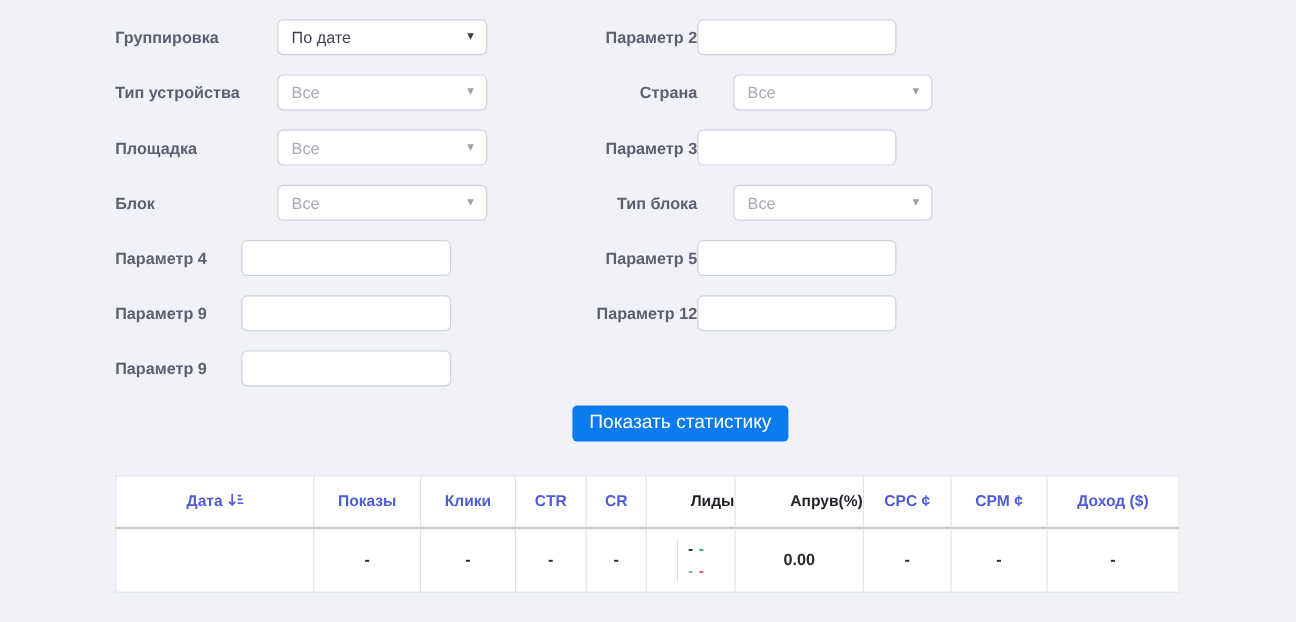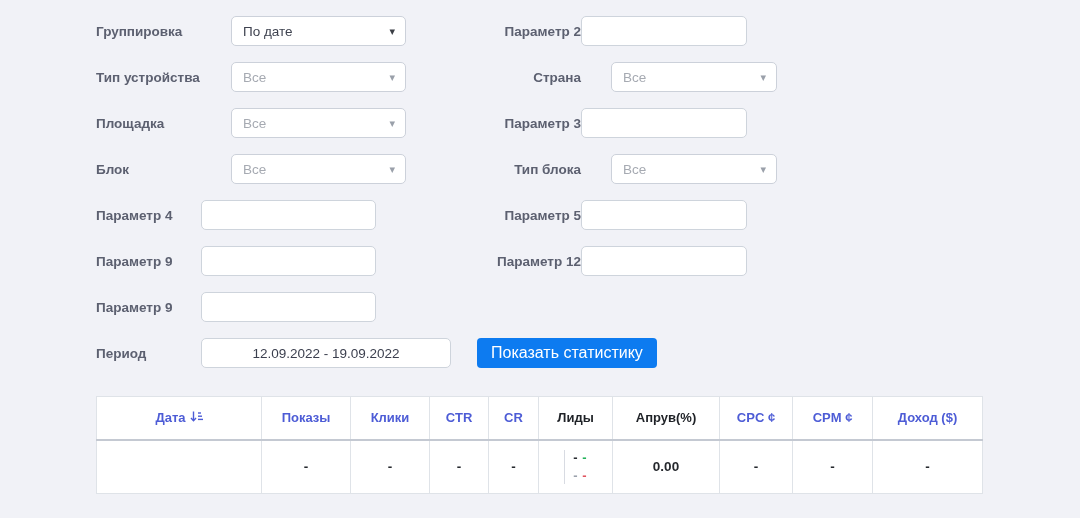--- a/index.html
+++ b/index.html
@@ -52,21 +52,21 @@
     margin-top:12px; border-collapse:collapse; background:#fff;
     table-layout:fixed; width:886px;
   }
   .stats-table th, .stats-table td {
     border:1px solid #dfe3e8; text-align:center; vertical-align:middle;
   }
   .stats-table thead th {
     height:43px; font-size:13px; font-weight:700; color:#4d5cd6;
     border-bottom:2px solid #c4c9d2; cursor:pointer;
   }
-  .stats-table thead th.dark-col { color:#1f2227; cursor:default; }
+  .stats-table thead th.dark-col { color:#1f2227; cursor:default;text-align:right; }
   .stats-table tbody td {
     height:54px; font-size:13.5px; font-weight:700; color:#26292e;
   }
   .sort-icon { vertical-align:-1px; margin-left:4px; }
   .leads-grid {
     display:grid; grid-template-columns:auto 1px auto;
     grid-template-rows:18px 18px; column-gap:8px;
     justify-content:center; align-items:center;
   }
   .lead-sep { grid-row:1 / span 2; width:1px; height:34px; background:#d8dbe2; }
@@ -115,24 +115,20 @@
         <span class="flabel">Параметр 4</span>
         <input class="finput" value="" style="">
       </div>
       <div class="frow">
         <span class="flabel">Параметр 9</span>
         <input class="finput" value="" style="">
       </div>
       <div class="frow">
         <span class="flabel">Параметр 9</span>
         <input class="finput" value="" style="">
-      </div>
-      <div class="frow">
-        <span class="flabel">Период</span>
-        <input class="finput wide" value="12.09.2022 - 19.09.2022" style="">
       </div>
     </div>
 
     <div class="fcol-right">
       <div class="frow">
         <span class="flabel">Параметр 2</span>
         <input class="finput" value="" style="">
       </div>
       <div class="frow">
         <span class="flabel">Страна</span>

